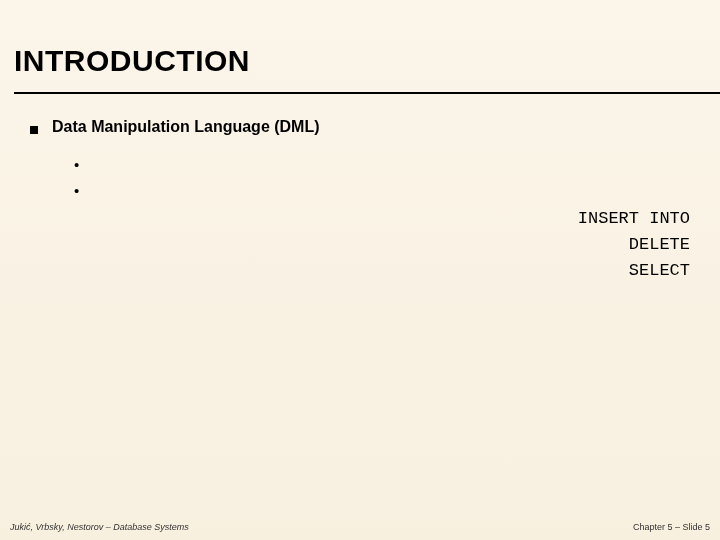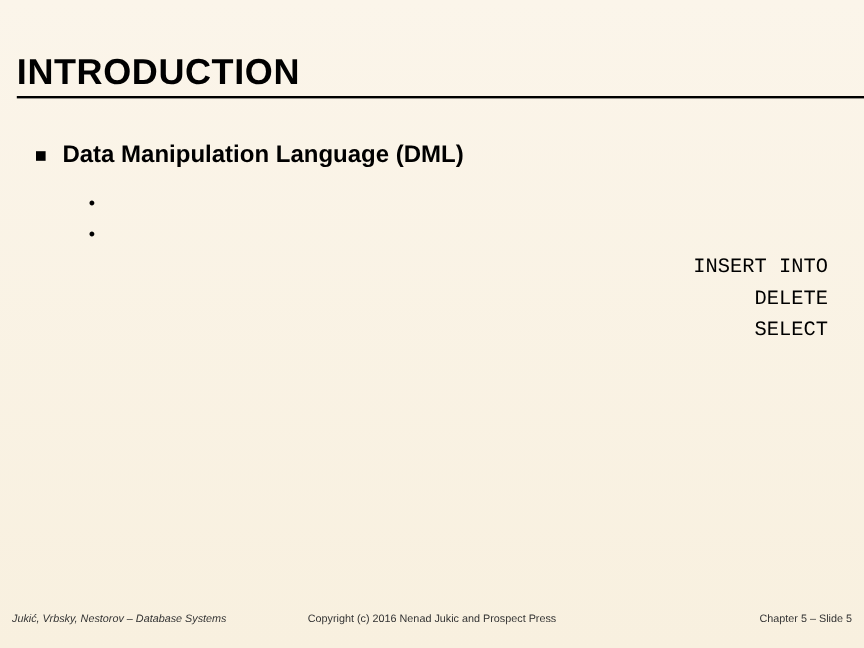--- a/index.html
+++ b/index.html
@@ -9,21 +9,21 @@
     font-family: Arial, Helvetica, sans-serif;
     position: relative;
     color: #000;
   }
   .title-bar {
     position: absolute;
     top: 44px;
     left: 14px;
     right: 0;
     border-bottom: 2px solid #000;
-    padding-bottom: 2px;
+    padding-bottom: 14px;
   }
   .title {
     font-family: "Arial Narrow", Arial, sans-serif;
     font-stretch: condensed;
     font-size: 30px;
     font-weight: 700;
     letter-spacing: 0.5px;
   }
   .content {
     position: absolute;
@@ -38,21 +38,21 @@
   }
   .square {
     width: 8px;
     height: 8px;
     background: #000;
     margin-top: 8px;
     margin-right: 14px;
     flex-shrink: 0;
   }
   .top-text {
-    font-size: 20px;
+    font-size: 16px;
     font-weight: 700;
   }
   .sub-list {
     margin-left: 44px;
   }
   .sub-item {
     display: flex;
     align-items: flex-start;
     margin-bottom: 4px;
   }
@@ -70,21 +70,21 @@
     margin-top: 2px;
     text-align: right;
   }
   .cmd {
     font-family: "Courier New", Courier, monospace;
     font-size: 17px;
     line-height: 26px;
   }
   .footer {
     position: absolute;
-    bottom: 14px;
+    bottom: 2px;
     left: 0;
     right: 0;
     height: 16px;
     font-size: 9px;
     color: #333;
     padding-left: 17px;
   }
   .fl { position: absolute; left: 10px; font-style: italic; }
   .fc { position: absolute; left: 0; right: 0; text-align: center; }
   .fr { position: absolute; right: 10px; }
@@ -111,15 +111,14 @@
     <div class="commands">
       <div class="cmd">INSERT INTO</div>
       <div class="cmd">DELETE</div>
       <div class="cmd">SELECT</div>
     </div>
   </div>
 </div>
 
 <div class="footer">
   <div class="fl">Jukić, Vrbsky, Nestorov – Database Systems</div>
-  <div class="fc">Copyright (c) 2016 Nenad Jukic and Prospect Press</div>
   <div class="fr">Chapter 5 – Slide 5</div>
 </div>
 
 </body></html>

